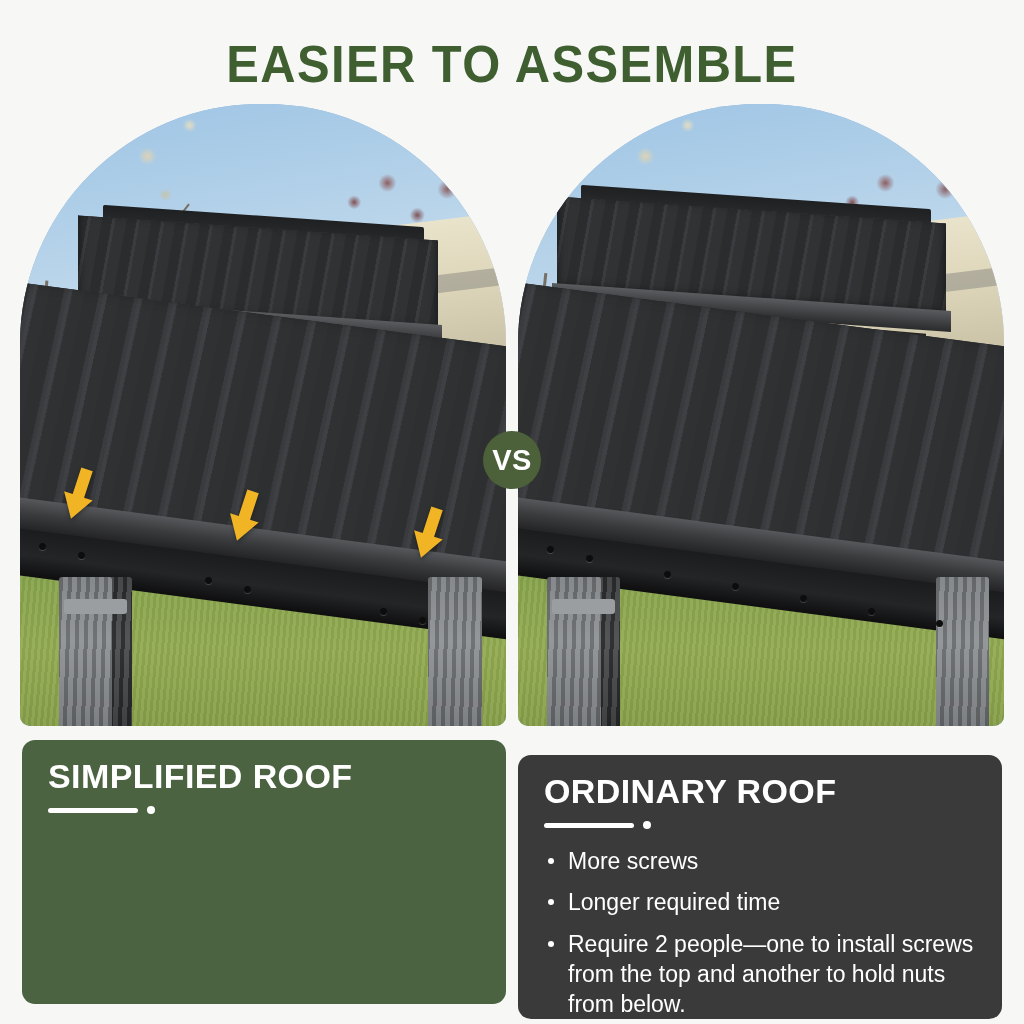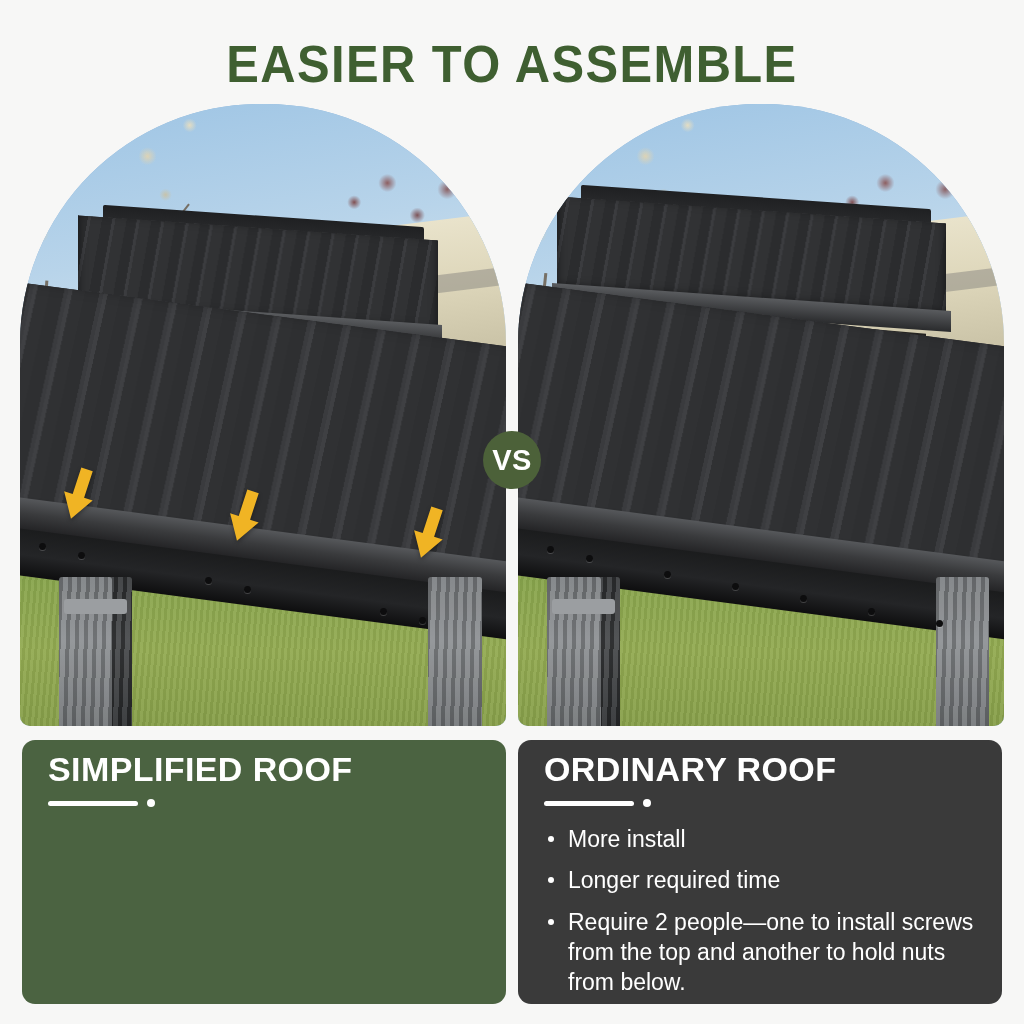--- a/index.html
+++ b/index.html
@@ -292,25 +292,25 @@
     font-family: "Liberation Sans", sans-serif;
   }
 
   
   .panel {
     position: absolute;
     top: 740px;
     width: 484px;
     height: 264px;
     border-radius: 13px;
-    padding: 12px 26px 0 26px;
+    padding: 19px 26px 0 26px;
     color: #ffffff;
   }
   .panel.green { left: 22px;  background: #4b6341; }
-  .panel.dark  { left: 518px; background: #3a3a3a; }
+  .panel.dark  { left: 518px; background: #3a3a3a; margin-top: 15px; }
 
   .panel-title {
     font-size: 34px;
     font-weight: 700;
     letter-spacing: .4px;
     line-height: 1;
     margin-bottom: 13px;
   }
 
   .panel-divider {
@@ -466,19 +466,19 @@
     </ul>
   </div>
 
   <div class="panel dark">
     <div class="panel-title">ORDINARY ROOF</div>
     <div class="panel-divider">
       <span class="bar"></span>
       <span class="dot"></span>
     </div>
     <ul class="bullets">
-      <li>More install</li>
+      <li>More screws</li>
       <li>Longer required time</li>
       <li>Require 2 people—one to install screws from the top and another to hold nuts from below.</li>
     </ul>
   </div>
 
 </div>
 
 </body></html>

